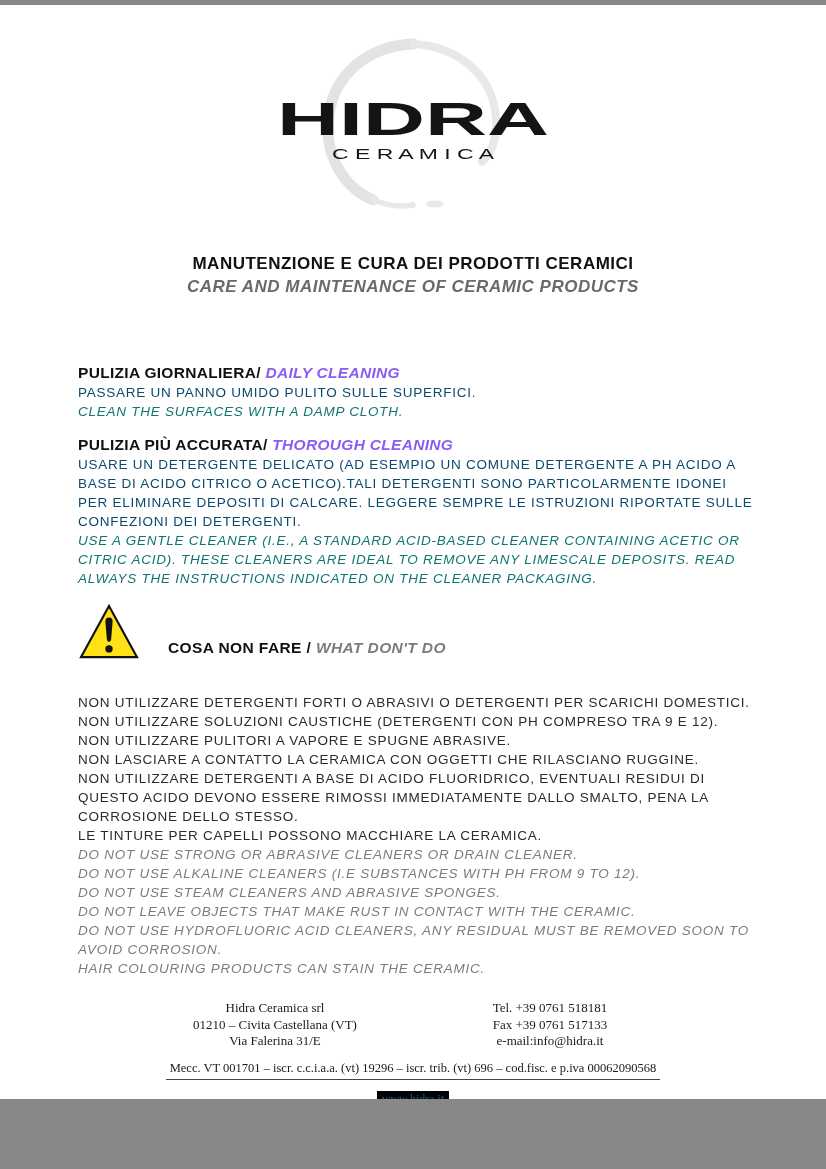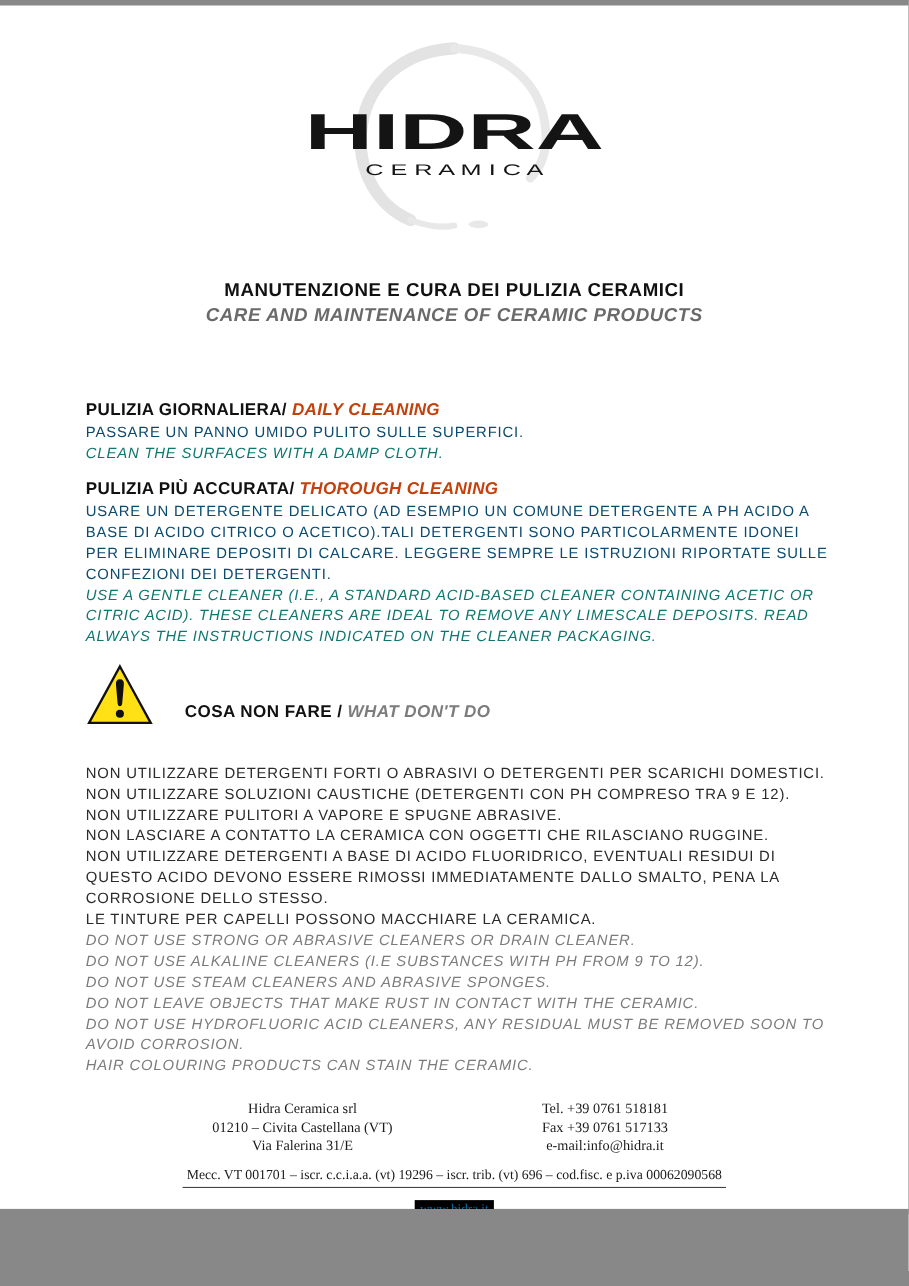--- a/index.html
+++ b/index.html
@@ -11,21 +11,21 @@
   
   .logo{position:absolute;top:30px;left:0;right:0;text-align:center;}
   .logo svg text{font-family:"Liberation Sans",sans-serif;}
   
   .title{position:absolute;top:247px;left:0;right:0;text-align:center;line-height:23px;}
   .title .t-it{font-size:17px;font-weight:bold;color:#111;letter-spacing:.5px;}
   .title .t-en{font-size:17px;font-weight:bold;font-style:italic;color:#6a6a6a;letter-spacing:.5px;}
   
   .content{position:absolute;top:352px;left:78px;width:678px;padding-top:6px;}
   .sec-h{font-size:15.5px;font-weight:bold;line-height:20px;letter-spacing:.3px;color:#111;}
-  .sec-h .en{color:#c2410c;font-style:italic;}
+  .sec-h .en{color:#8b5cf6;font-style:italic;}
   .body-it,.body-en{font-size:13.5px;line-height:19px;letter-spacing:.75px;}
   .body-it{color:#0c4a6e;}
   .body-en{color:#0f766e;font-style:italic;}
   .sec2{margin-top:14px;}
   
   .warn-row{margin-top:15px;display:flex;align-items:flex-end;gap:14px;}
   .warn-heading{margin-left:14px;margin-bottom:4px;font-size:15.5px;font-weight:bold;letter-spacing:.4px;color:#111;}
   .warn-heading .en{color:#7c7c7c;font-style:italic;}
   
   .donts{margin-top:32px;}
@@ -60,21 +60,21 @@
         <path d="M150 9 C 192 11, 226 37, 232 75 C 237 104, 227 119, 219 127" stroke-width="8" stroke="#e8e8e8"></path>
         <path d="M110 165 C 126 171, 140 172, 150 170" stroke-width="5.5" stroke="#e8e8e8"></path>
         <ellipse cx="172" cy="169" rx="9" ry="3.5" fill="#e8e8e8" stroke="none"></ellipse>
       </g>
       <text x="150" y="100" text-anchor="middle" font-size="46" font-weight="bold" textLength="272" lengthAdjust="spacingAndGlyphs" fill="#141414">HIDRA</text>
       <text x="150" y="124" text-anchor="middle" font-size="14" textLength="162" lengthAdjust="spacingAndGlyphs" fill="#141414">C E R A M I C A</text>
     </svg>
   </header>
 
   <div class="title">
-    <div class="t-it">MANUTENZIONE E CURA DEI PULIZIA CERAMICI</div>
+    <div class="t-it">MANUTENZIONE E CURA DEI PRODOTTI CERAMICI</div>
     <div class="t-en">CARE AND MAINTENANCE OF CERAMIC PRODUCTS</div>
   </div>
 
   <div class="content">
 
     <section>
       <div class="sec-h"><span>PULIZIA GIORNALIERA/</span><span class="en"> DAILY CLEANING</span></div>
       <div class="body-it">PASSARE UN PANNO UMIDO PULITO SULLE SUPERFICI.</div>
       <div class="body-en">CLEAN THE SURFACES WITH A DAMP CLOTH.</div>
     </section>

